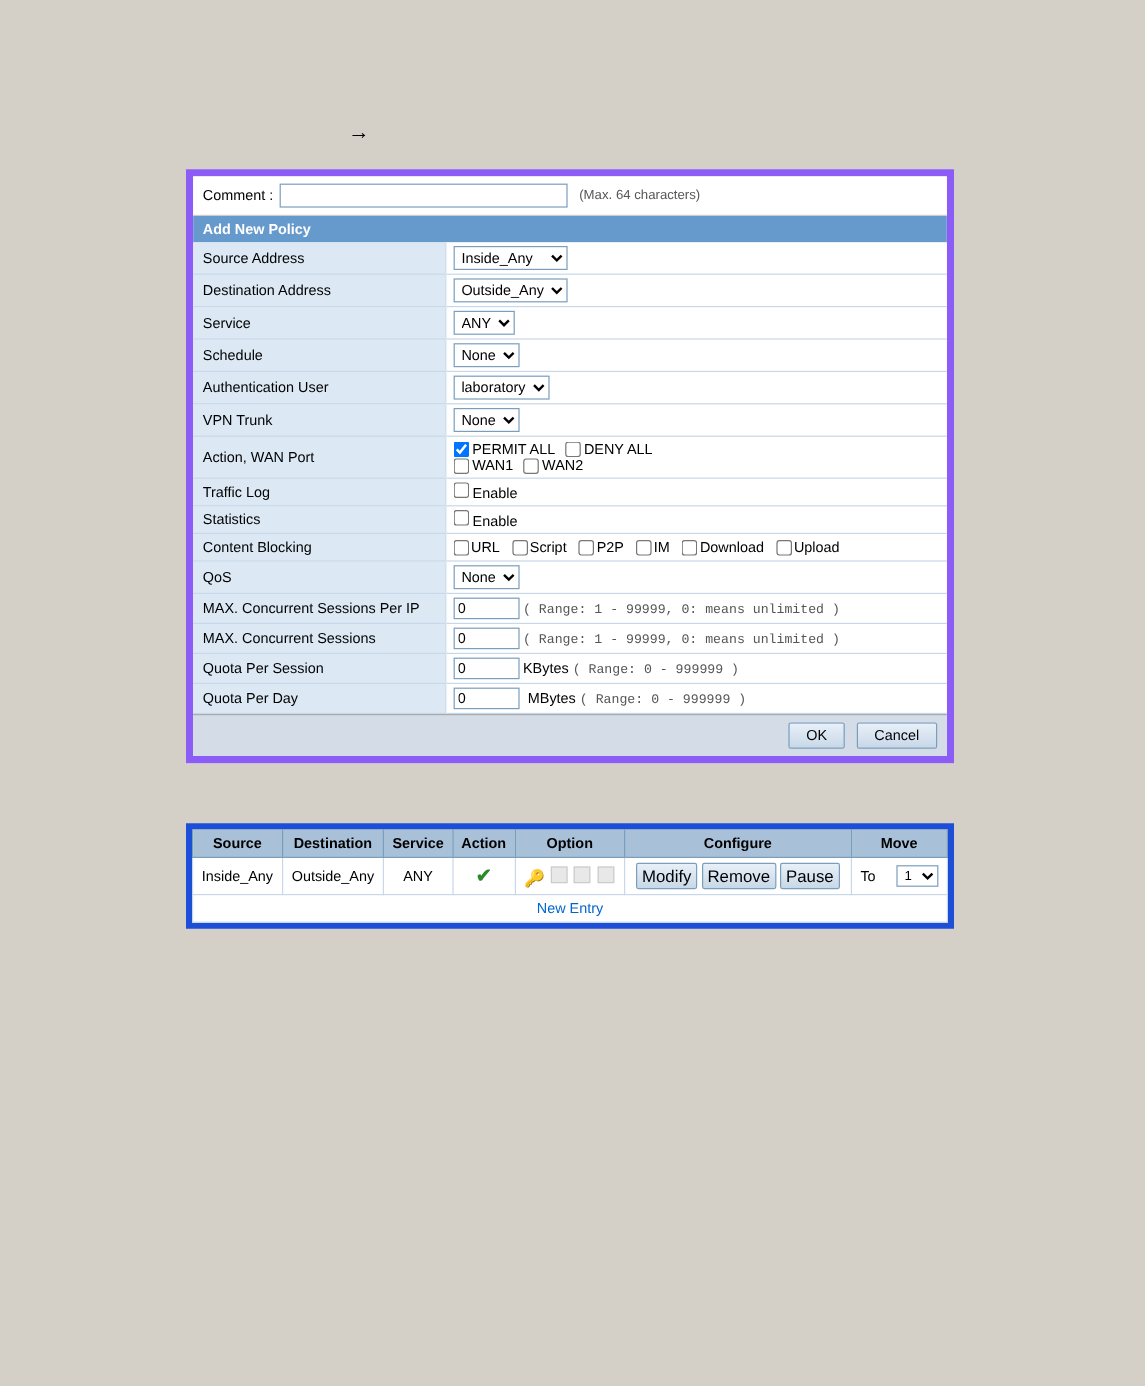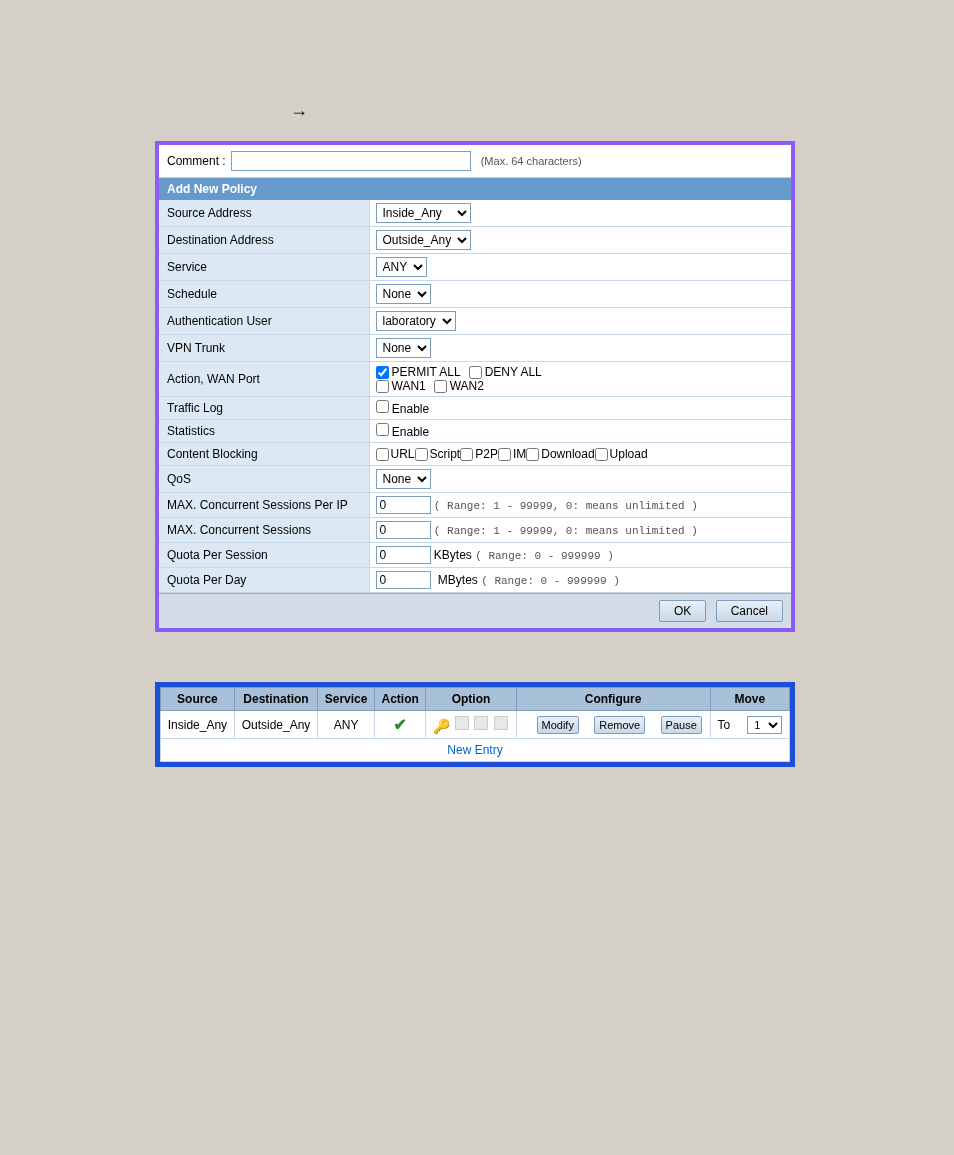--- a/index.html
+++ b/index.html
@@ -14,21 +14,21 @@
 
     .arrow-area {
       padding: 100px 0 20px 290px;
       font-size: 18px;
       font-weight: bold;
     }
 
     .main-panel {
       width: 640px;
       margin: 0 auto 0 155px;
-      border: 4px solid #8b5cf6;
+      border: 6px solid #8b5cf6;
       background: #fff;
     }
 
     .comment-row {
       background: #fff;
       padding: 6px 8px;
       display: flex;
       align-items: center;
       gap: 5px;
       border-bottom: 1px solid #ccc;
@@ -96,21 +96,21 @@
       width: 55px;
       height: 18px;
       border: 1px solid #7b9ebd;
       font-size: 12px;
       padding: 1px 3px;
     }
 
     .checkbox-row {
       display: flex;
       align-items: flex-end;
-      gap: 0;
+      gap: 10px;
       flex-wrap: wrap;
     }
 
     .checkbox-row label {
       display: flex;
       align-items: center;
       gap: 2px;
     }
 
     .action-area {
@@ -190,27 +190,26 @@
       font-size: 16px;
       font-weight: bold;
     }
 
     .key-icon {
       color: #cc8800;
       font-size: 14px;
     }
 
     .small-btn {
-      font-size: 11px;
+      font-size: 14px;
       padding: 2px 4px;
       border: 1px solid #7b9ebd;
       background: linear-gradient(to bottom, #e8f0f8, #c8d8e8);
       cursor: pointer;
       border-radius: 2px;
-      margin-left: 12px;
     }
 
     .move-cell {
       display: flex;
       align-items: center;
       gap: 17px;
       justify-content: center;
     }
 
     .move-select {

